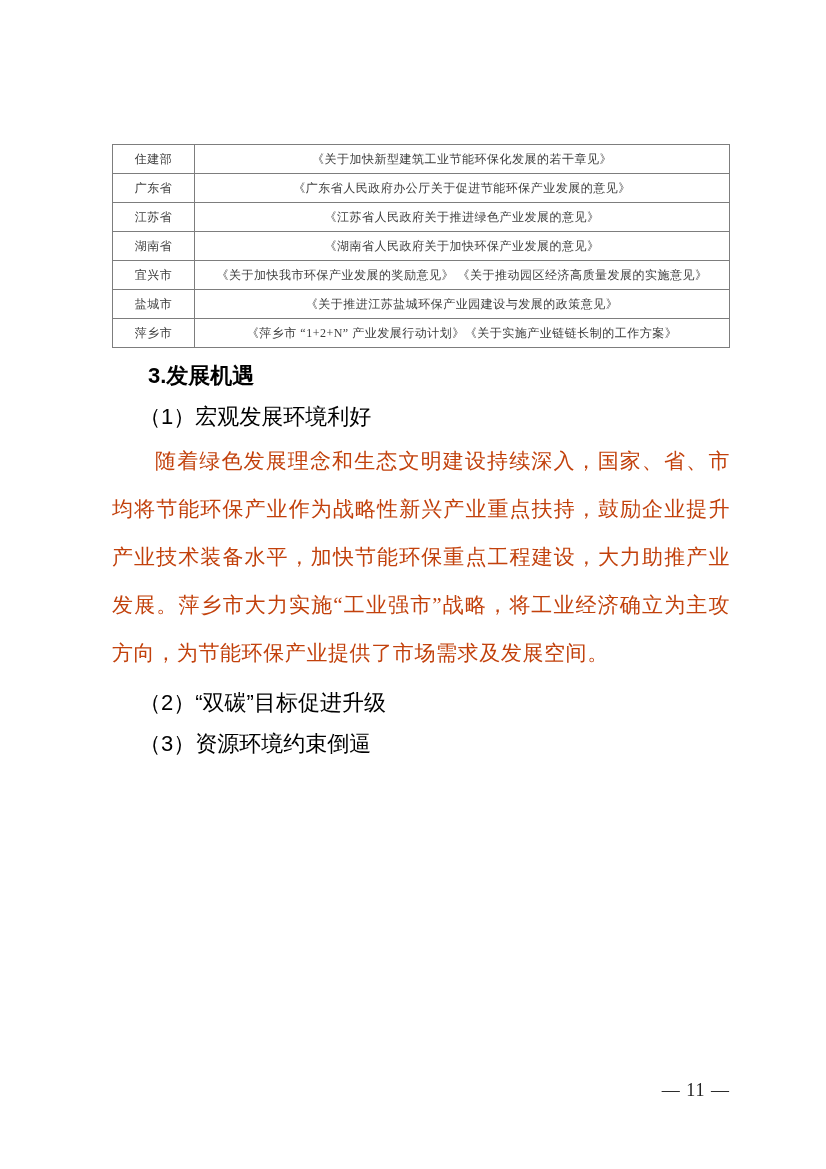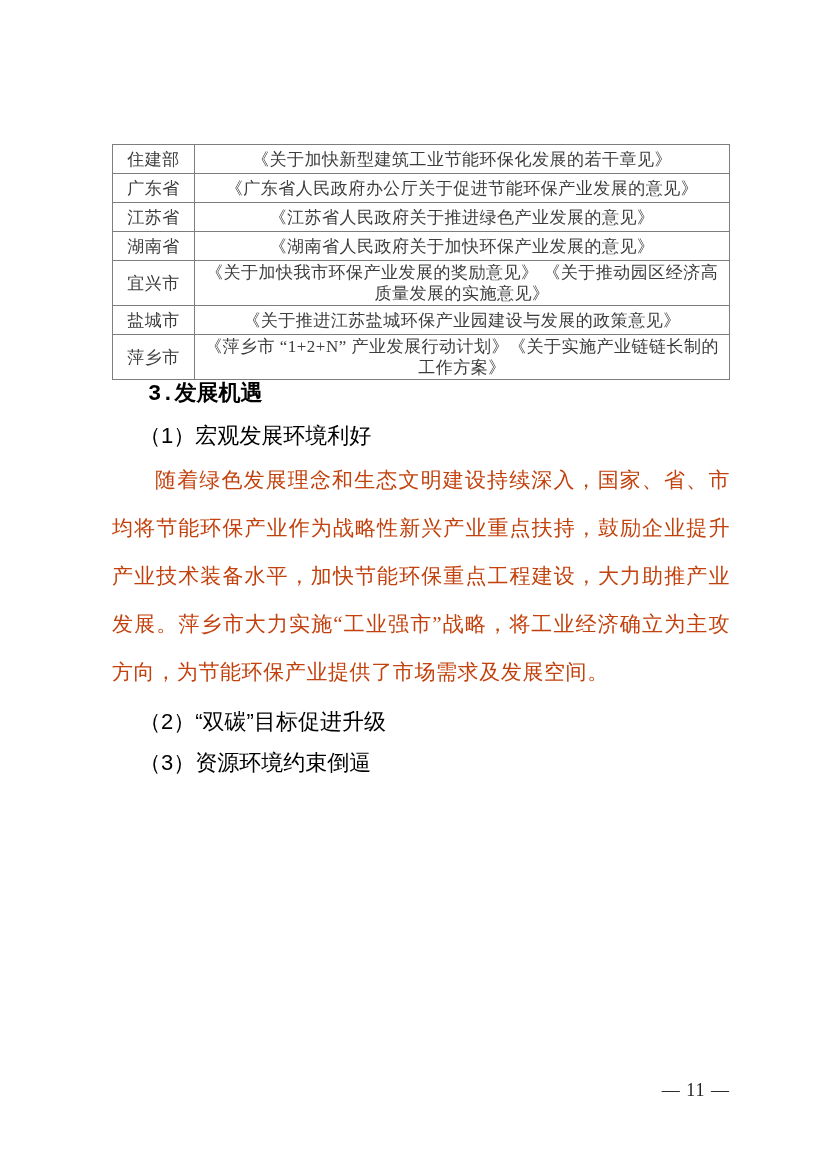--- a/index.html
+++ b/index.html
@@ -20,43 +20,43 @@
     left: 112px;
     top: 144px;
     width: 618px;
   }
   
   table.policy-table {
     border-collapse: collapse;
     width: 618px;
     table-layout: fixed;
     font-family: "Liberation Serif", "DejaVu Serif", serif;
-    font-size: 17px;
+    font-size: 12px;
     color: #3c3c3c;
   }
   table.policy-table td {
     border: 1px solid #7d7d7d;
     height: 26px;
     line-height: 21px;
     padding: 1px 8px;
     letter-spacing: 0.5px;
   }
   table.policy-table td.org {
     width: 73px;
     text-align: center;
     padding: 1px 4px;
   }
   table.policy-table td.policy {
     text-align: center;
   }
   
   .h-main {
-    margin-top: 0;
+    margin-top: 13px;
     padding-left: 36px;
-    font-family: Liberation Mono, monospace;
+    font-family: Liberation Sans, sans-serif;
     font-weight: 700;
     font-size: 22px;
     line-height: 30px;
     color: #000000;
   }
   .h-sub {
     margin-top: 11px;
     padding-left: 27px;
     font-family: "Liberation Sans", "DejaVu Sans", sans-serif;
     font-weight: 400;

